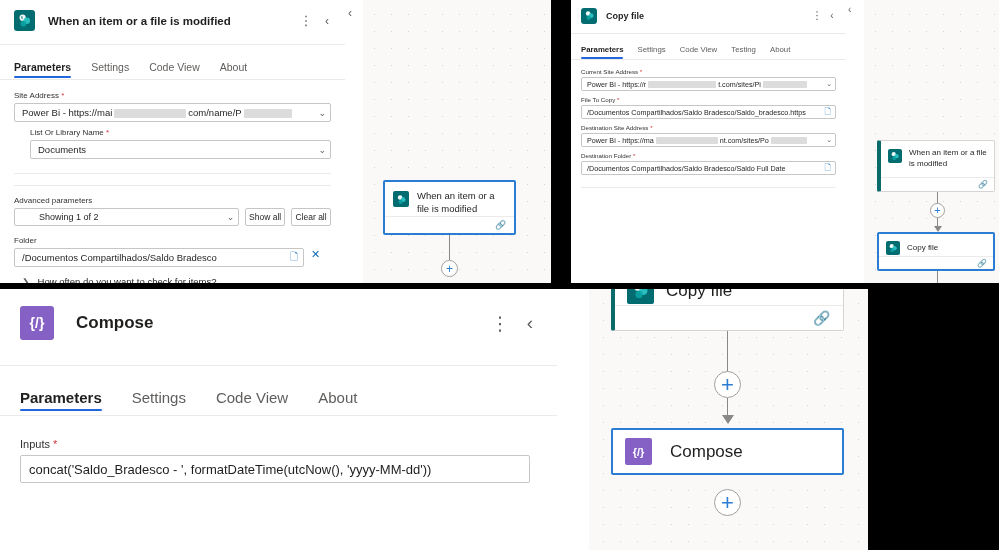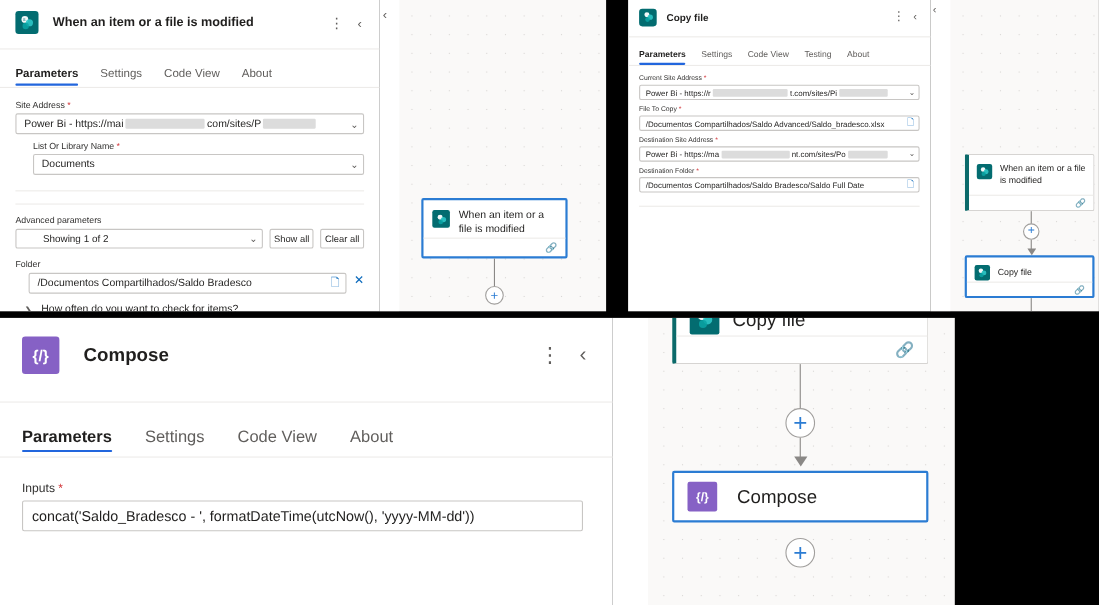--- a/index.html
+++ b/index.html
@@ -117,21 +117,21 @@
   </div>
 
   <div class="hr" style="margin:6px 0 0 0;"></div>
 
   <div style="padding:11px 14px 0 14px;">
     <div class="flabel" style="font-size:8px;margin-bottom:3px;">
       <span>Site Address</span><span class="req"> *</span>
     </div>
     <div class="fctl" style="height:19px;padding:0 4px 0 7px;font-size:9.5px;">
       <span class="val">
-        <span>Power Bi - https://mai</span><span class="redact" style="width:72px;height:9px;margin:0 2px;"></span><span>com/sites/P</span><span class="redact" style="width:48px;height:9px;margin:0 2px;"></span>
+        <span>Power Bi - https://mai</span><span class="redact" style="width:72px;height:9px;margin:0 2px;"></span><span>com/name/P</span><span class="redact" style="width:48px;height:9px;margin:0 2px;"></span>
       </span>
       <span class="chev" style="font-size:9px;">⌄</span>
     </div>
   </div>
 
   <div style="padding:6px 14px 0 30px;">
     <div class="flabel" style="font-size:8px;margin-bottom:3px;">
       <span>List Or Library Name</span><span class="req"> *</span>
     </div>
     <div class="fctl" style="height:19px;padding:0 4px 0 7px;font-size:9.5px;">
@@ -150,21 +150,21 @@
         <span class="val">Showing 1 of 2</span>
         <span class="chev" style="font-size:9px;">⌄</span>
       </div>
       <div class="smallbtn" style="height:18px;width:42px;font-size:8.5px;">Show all</div>
       <div class="smallbtn" style="height:18px;width:42px;font-size:8.5px;">Clear all</div>
     </div>
   </div>
 
   <div style="padding:10px 14px 0 14px;">
     <div class="flabel" style="font-size:8px;margin-bottom:3px;">Folder</div>
-    <div style="display:flex;align-items:flex-start;gap:7px;margin-left:12px;">
+    <div style="display:flex;align-items:flex-start;gap:7px;">
       <div class="fctl" style="height:19px;width:290px;padding:0 5px 0 7px;font-size:9.5px;">
         <span class="val">/Documentos Compartilhados/Saldo Bradesco</span>
         <span style="color:#0f6cbd;font-size:10px;flex:0 0 auto;">🗋</span>
       </div>
       <div class="xbtn" style="font-size:11px;">✕</div>
     </div>
   </div>
 
   <div style="display:flex;align-items:center;gap:8px;padding:9px 0 0 22px;">
     <span style="color:#605e5c;font-size:9px;">❯</span>
@@ -235,21 +235,21 @@
       </span>
       <span class="chev" style="font-size:7px;">⌄</span>
     </div>
   </div>
 
   <div style="padding:5px 10px 0 10px;">
     <div class="flabel" style="font-size:6.2px;margin-bottom:2px;">
       <span>File To Copy</span><span class="req"> *</span>
     </div>
     <div class="fctl" style="height:14px;padding:0 4px 0 5px;font-size:7.2px;">
-      <span class="val">/Documentos Compartilhados/Saldo Advanced/Saldo_bradesco.xlsx</span>
+      <span class="val">/Documentos Compartilhados/Saldo Bradesco/Saldo_bradesco.https</span>
       <span style="color:#0f6cbd;font-size:8px;flex:0 0 auto;">🗋</span>
     </div>
   </div>
 
   <div style="padding:5px 10px 0 10px;">
     <div class="flabel" style="font-size:6.2px;margin-bottom:2px;">
       <span>Destination Site Address</span><span class="req"> *</span>
     </div>
     <div class="fctl" style="height:14px;padding:0 3px 0 5px;font-size:7.2px;">
       <span class="val">

